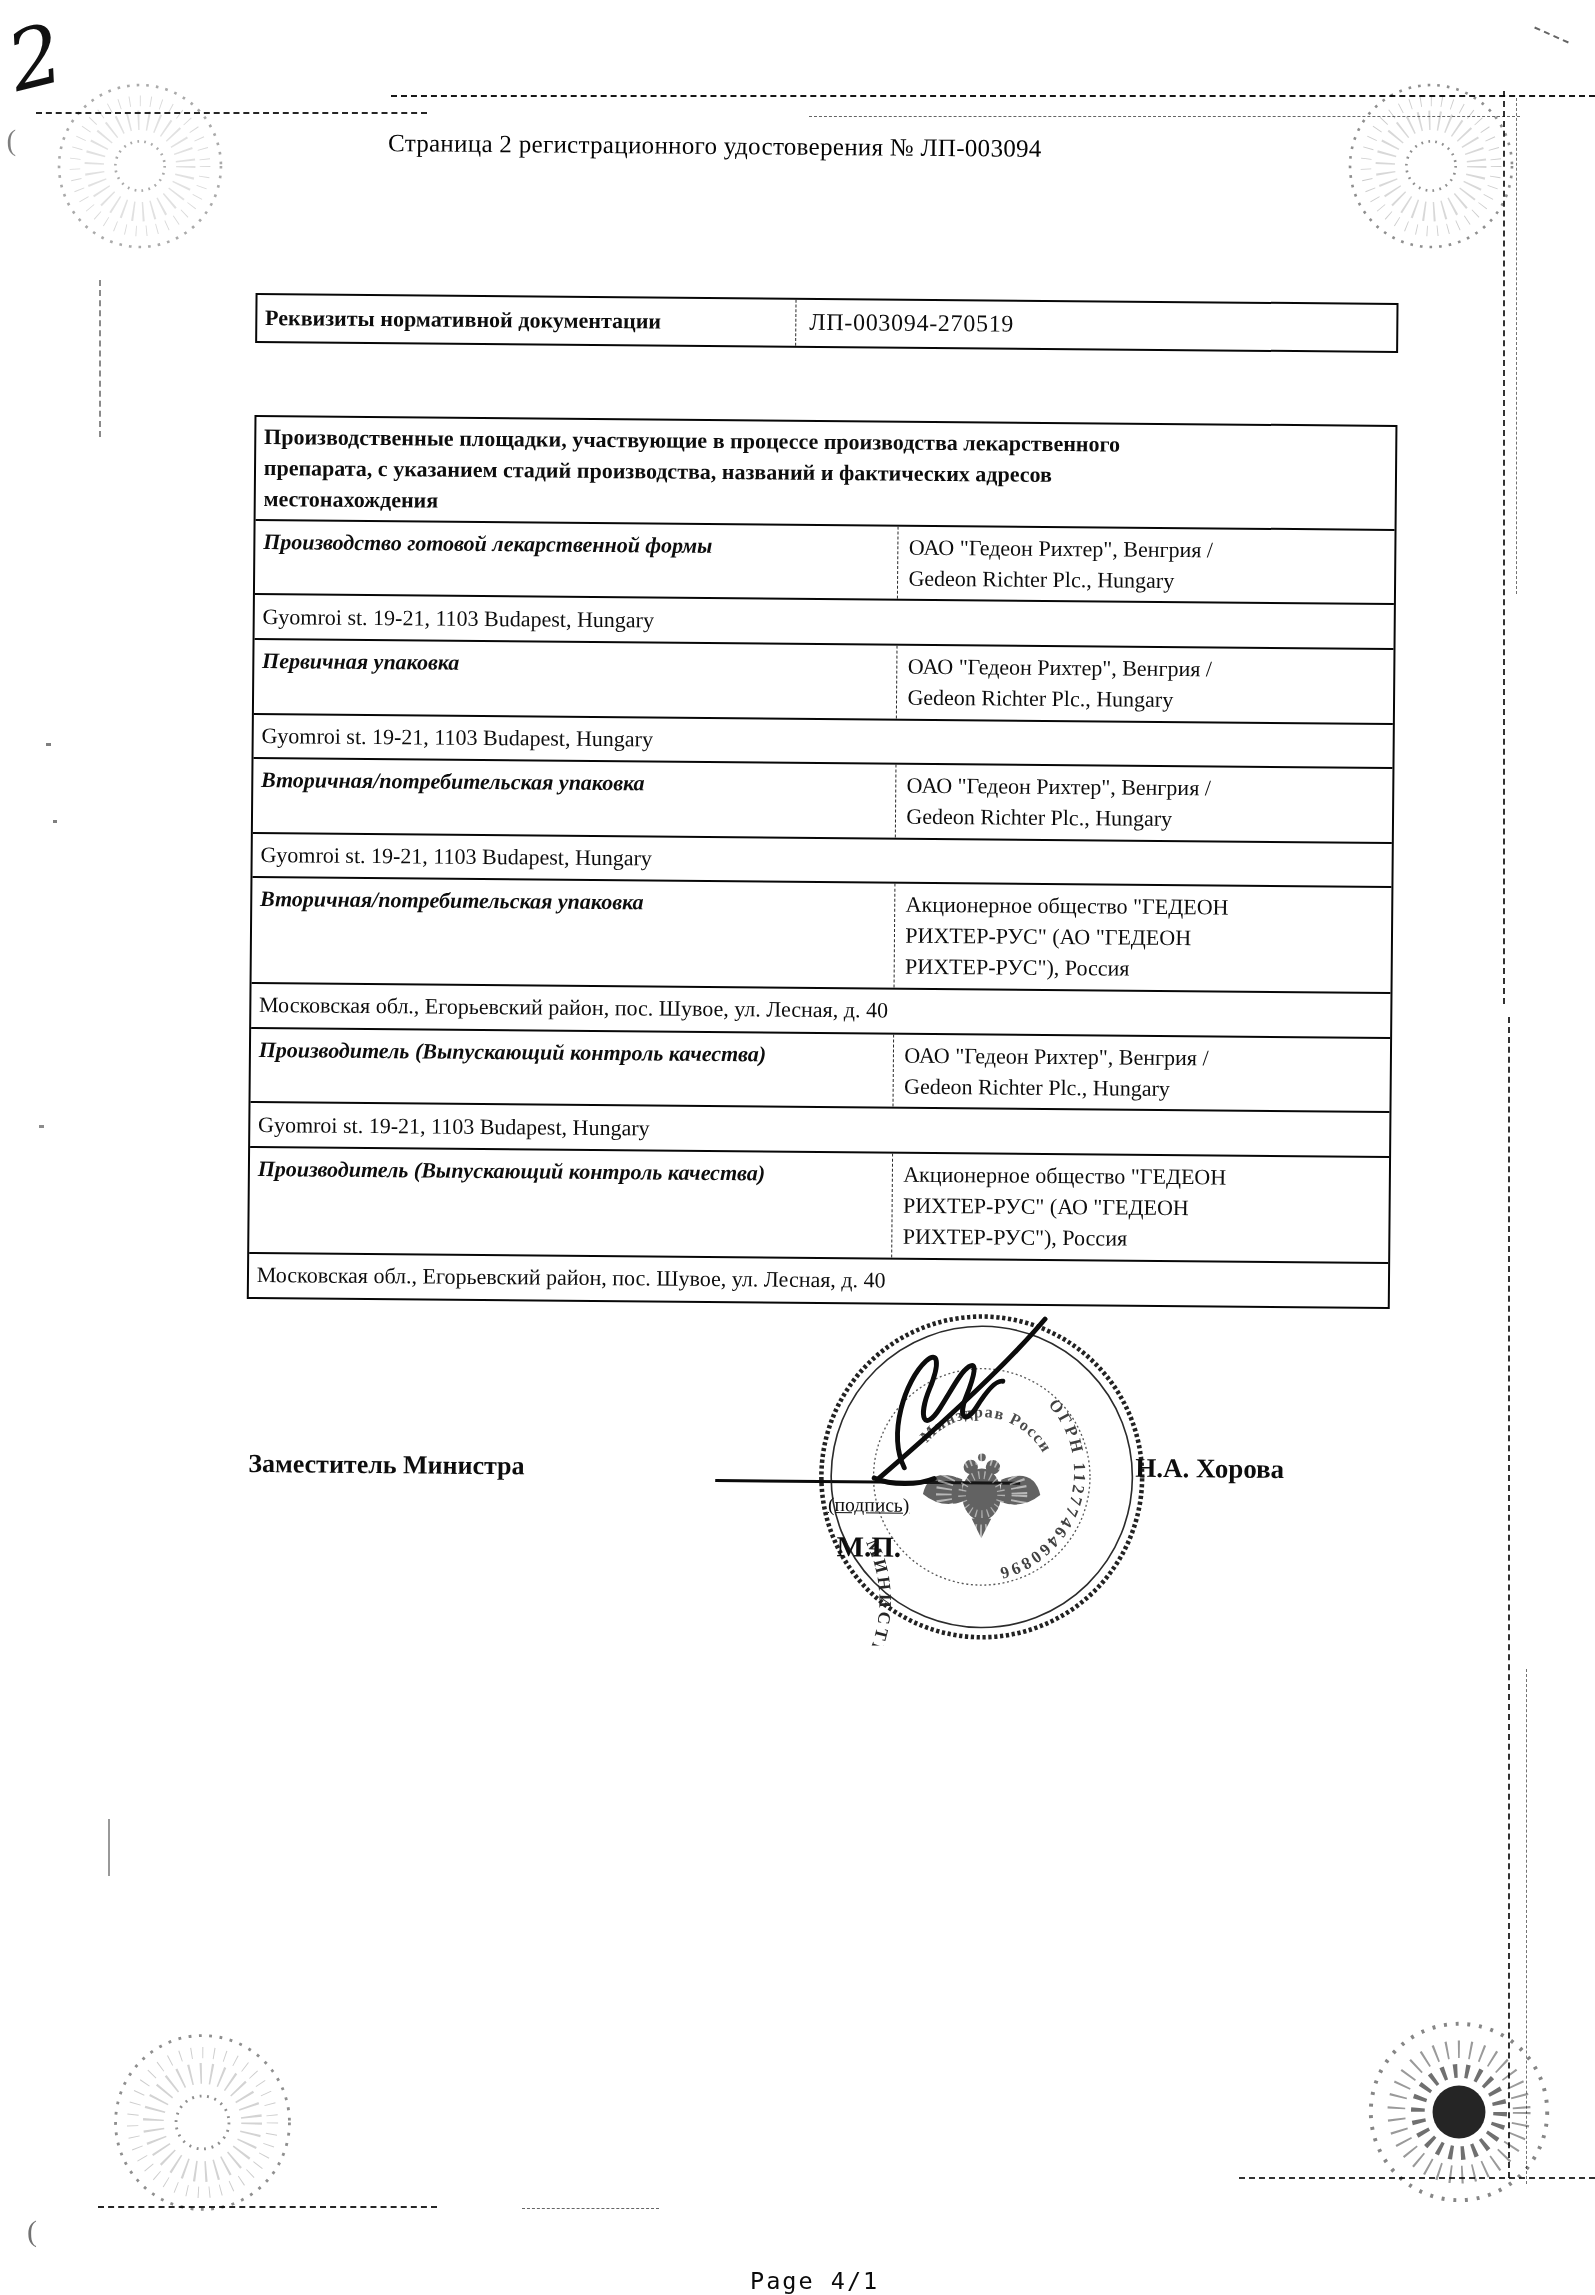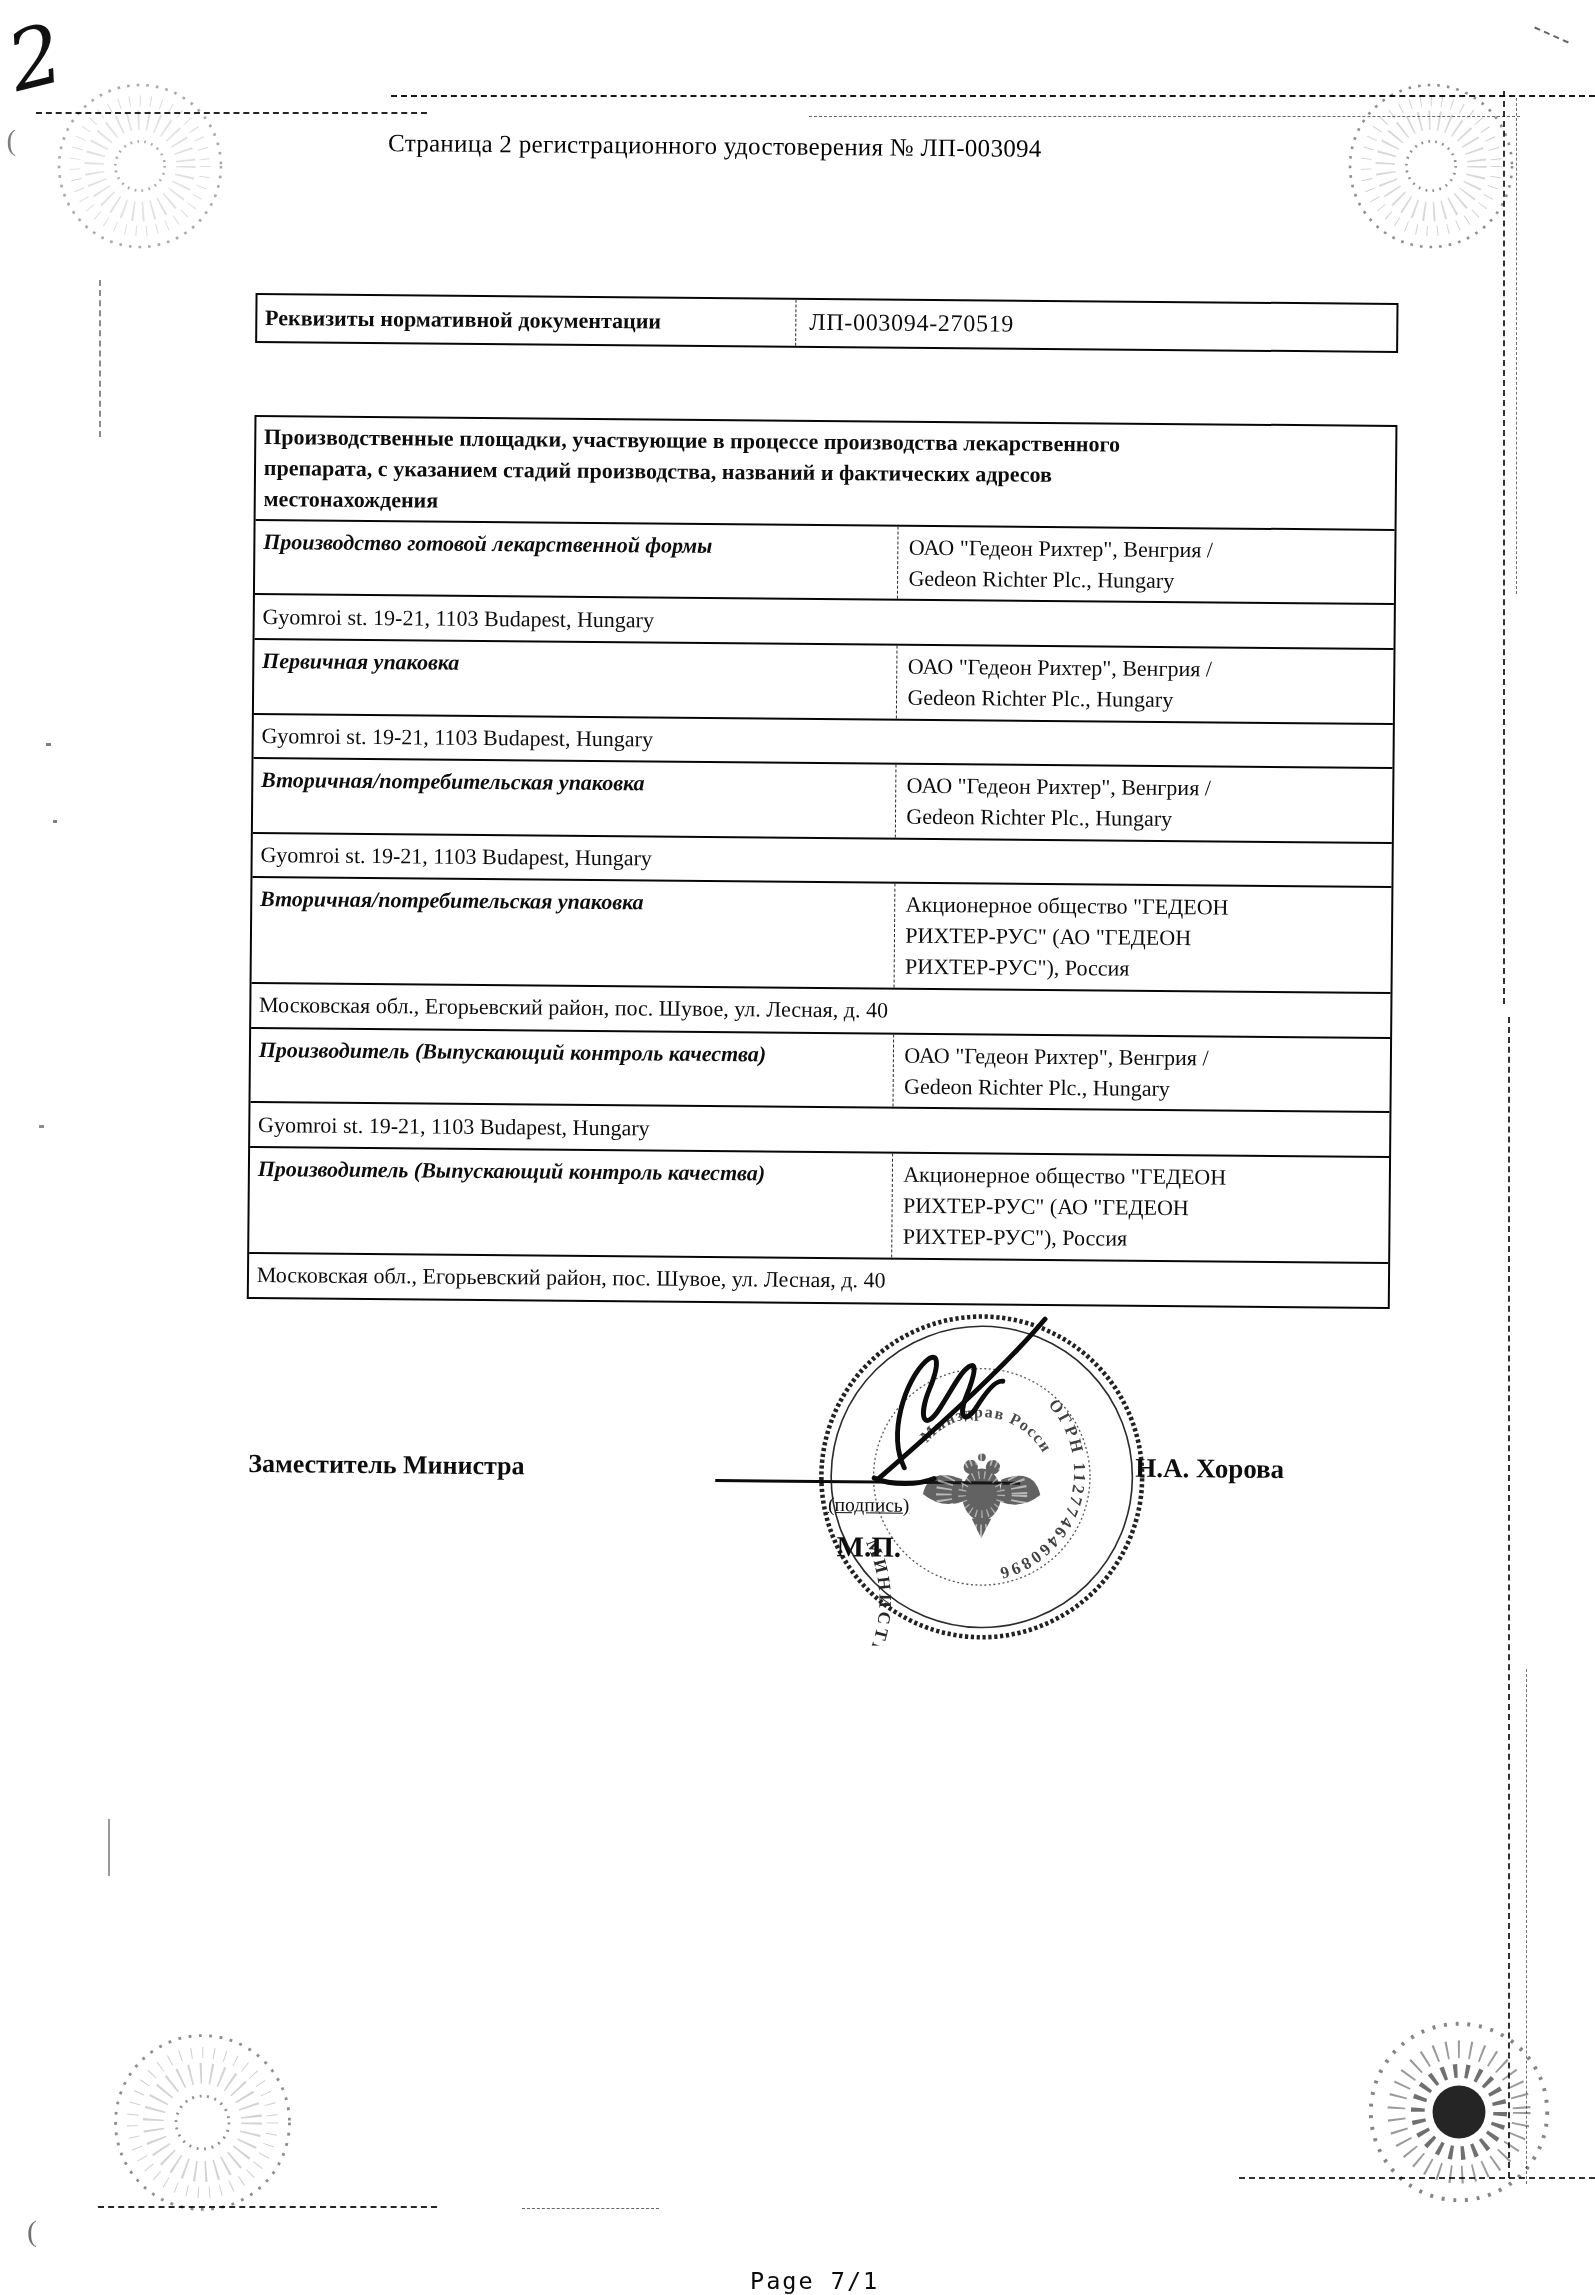--- a/index.html
+++ b/index.html
@@ -226,16 +226,16 @@
       </g>
       <g fill="none" stroke="#0c0c0c" stroke-width="7.5" stroke-linecap="round">
         <path d="M 355 17 C 303 80 203 175 103 263"></path>
         <path d="M 141 247 C 115 195 141 113 173 83 C 191 67 195 85 179 125 C 161 170 171 193 195 155 C 215 123 225 101 239 91 C 251 83 249 101 235 137 C 223 167 233 181 251 153 C 267 127 281 111 291 113"></path>
         <path d="M 95 263 C 123 275 163 273 187 263"></path>
       </g>
     </svg>
 
   </div>
 
-  <div class="footer">Page 7/1</div>
+  <div class="footer">Page 4/1</div>
 
 </div>
 
 
 </body></html>

